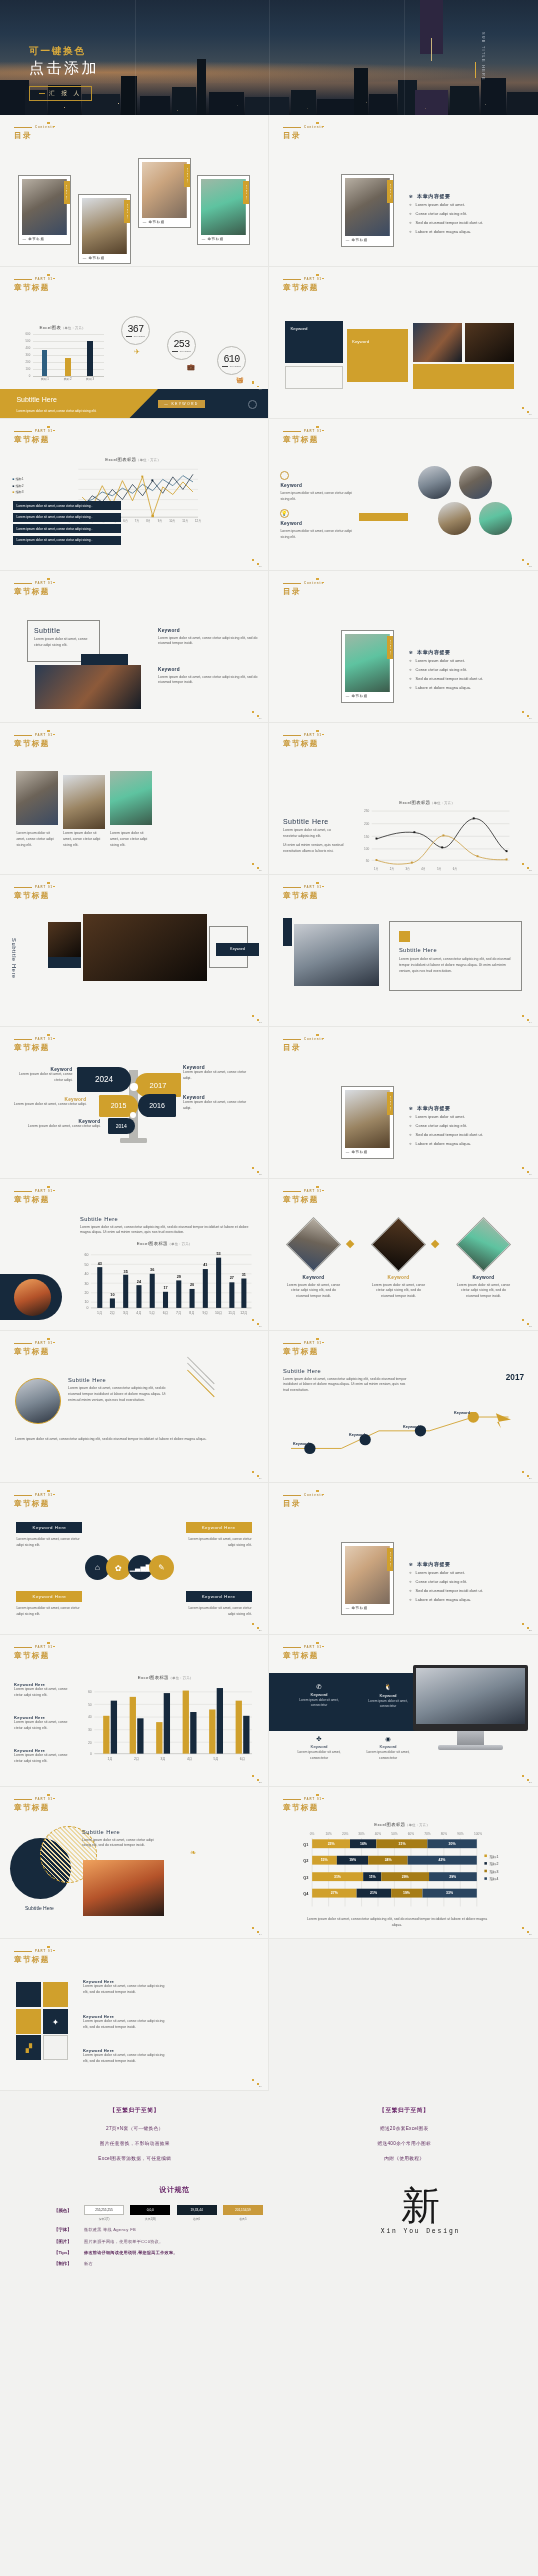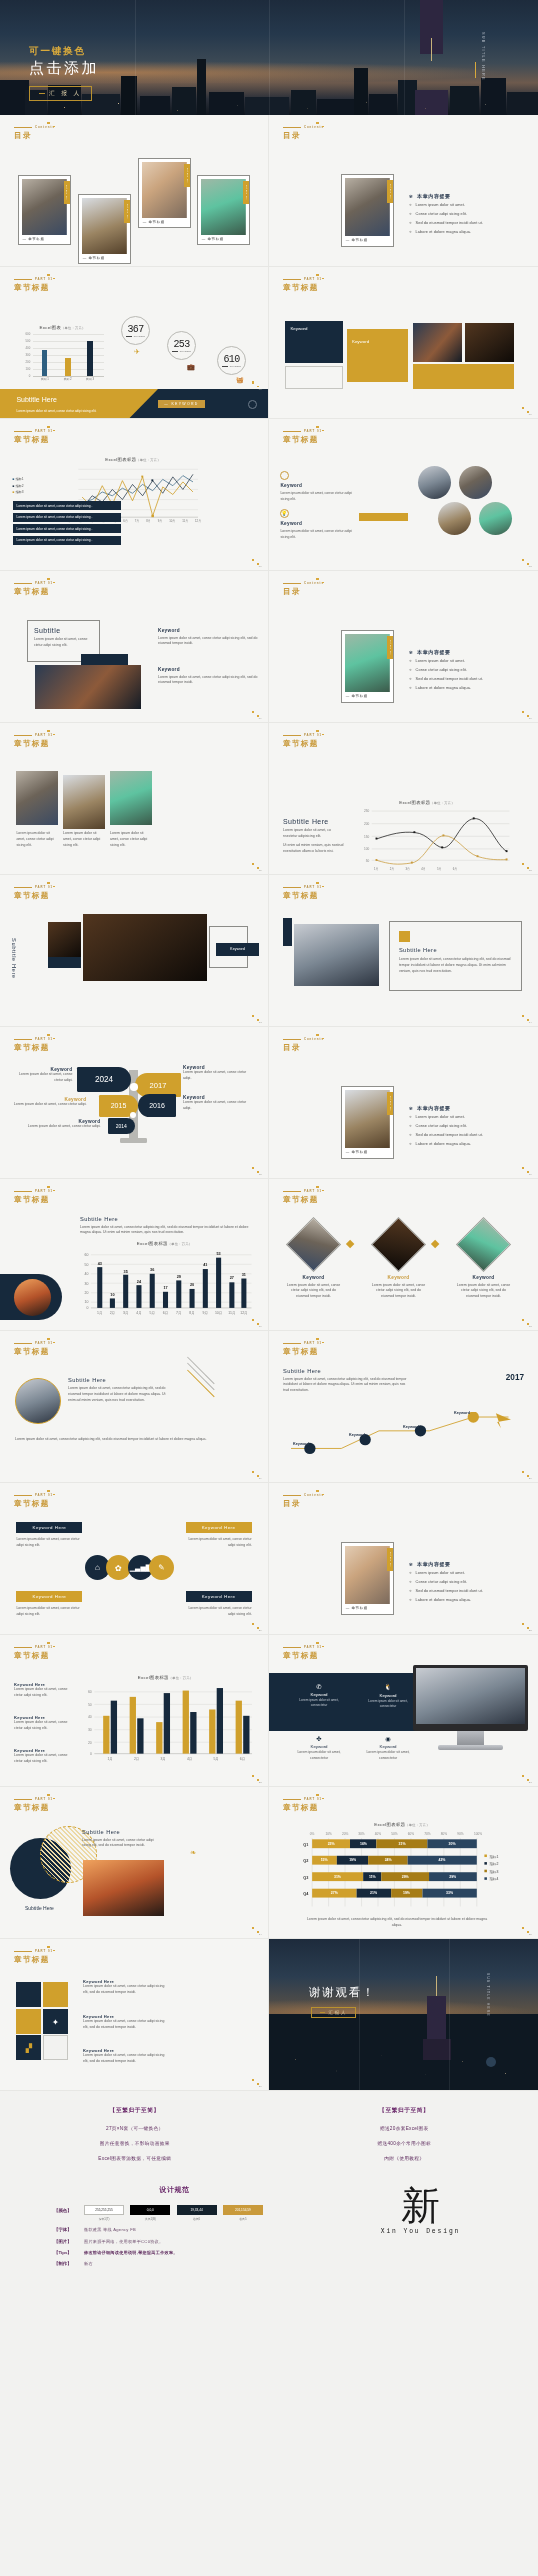--- a/index.html
+++ b/index.html
@@ -1402,44 +1402,20 @@
       <div class="kw" style="font-size:4.1px;">Keyword Here</div>
       <div class="body6">Lorem ipsum dolor sit amet, conse ctetur adipi sicing elit, sed do eiusmod tempor incidi.</div>
         </div>
     <div class="pagemark">
           <span class="a"></span>
           <span class="b"></span>
           <span class="n">26</span>
         </div>
   </div>
 
-  <div class="slide nb" style="padding:0;">
-    <div style="position:absolute;inset:0;background:linear-gradient(to bottom,#1d2b3c 0%,#2b3d50 25%,#5b5145 48%,#28303c 70%,#101822 100%);"></div>
-    <div style="position:absolute;left:0;right:0;top:40%;height:18%;background:radial-gradient(ellipse at 30% 50%, rgba(226,150,80,.45), rgba(226,150,80,0) 70%);"></div>
-    <div style="position:absolute;left:0;bottom:0;right:0;height:76px;background:
-        radial-gradient(0.6px 0.6px at 10% 60%,#ffd9a0,transparent),
-        radial-gradient(0.6px 0.6px at 25% 75%,#ffe2b0,transparent),
-        radial-gradient(0.6px 0.6px at 42% 55%,#ffcf8a,transparent),
-        radial-gradient(0.6px 0.6px at 58% 80%,#fff0cf,transparent),
-        radial-gradient(0.6px 0.6px at 72% 62%,#ffd9a0,transparent),
-        radial-gradient(0.6px 0.6px at 88% 78%,#ffe2b0,transparent),#0e1822;"></div>
-    <div style="position:absolute;left:158px;bottom:33px;width:19px;height:61px;background:#2d2640;"></div>
-    <div style="position:absolute;left:154px;bottom:30px;width:28px;height:21.5px;background:#241f33;"></div>
-    <div style="position:absolute;left:167px;bottom:94px;width:1.3px;height:20px;background:#c8b27a;"></div>
-    <div style="position:absolute;left:90px;top:0;bottom:0;width:0.6px;background:rgba(255,255,255,.08);"></div>
-    <div style="position:absolute;left:180px;top:0;bottom:0;width:0.6px;background:rgba(255,255,255,.08);"></div>
-
-    <div style="position:absolute;left:40px;top:46px;color:#fff;font-size:11.4px;letter-spacing:1.9px;">谢谢观看！</div>
-    <div style="position:absolute;left:42px;top:68px;display:inline-flex;align-items:center;gap:3.8px;border:0.6px solid #b9912f;color:#e6d6ae;font-size:4.4px;letter-spacing:1.9px;padding:1.9px 7.6px;">
-      <span style="display:inline-block;width:5px;height:0.6px;background:#b9912f;"></span>
-      <span>汇报人</span>
-    </div>
-    <div style="position:absolute;right:42px;bottom:23px;width:10px;height:10px;border-radius:50%;background:#2c4156;"></div>
-    <div style="position:absolute;right:48px;top:34px;writing-mode:vertical-rl;color:#cfd6df;font-size:3.2px;letter-spacing:1.3px;opacity:.85;">SUB TITLE HERE</div>
-  </div>
 </div>
 
 </div>
 
 <div class="info">
   <div class="info-cols">
     <div class="info-col">
       <div class="info-h">【至繁归于至简】</div>
       <div class="info-l">27页×N套（可一键换色）</div>
       <div class="info-l">图片任意替换，不影响动画效果</div>

